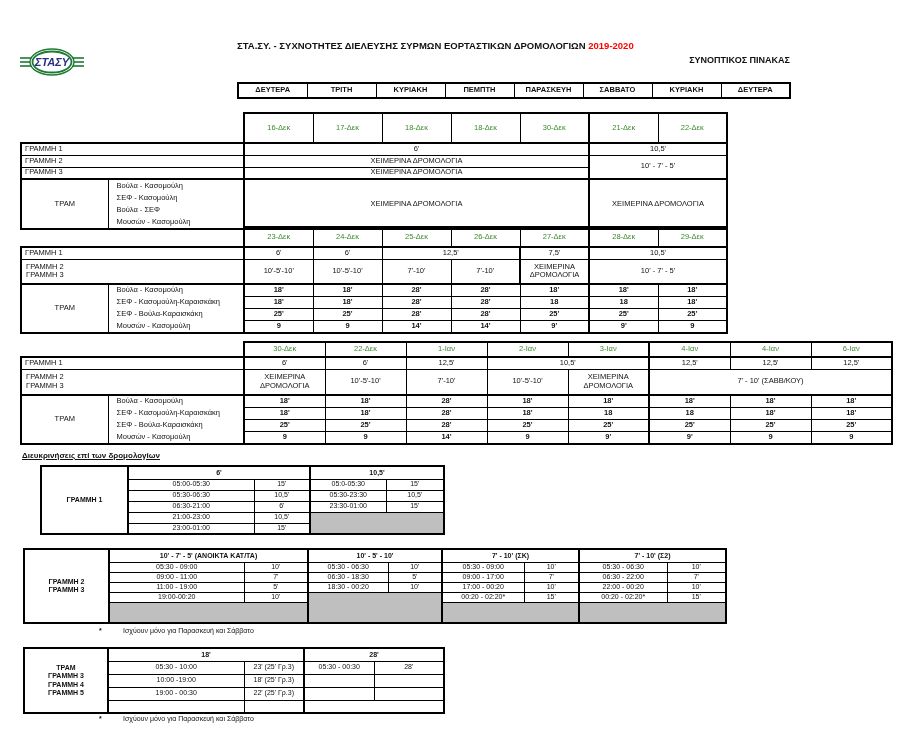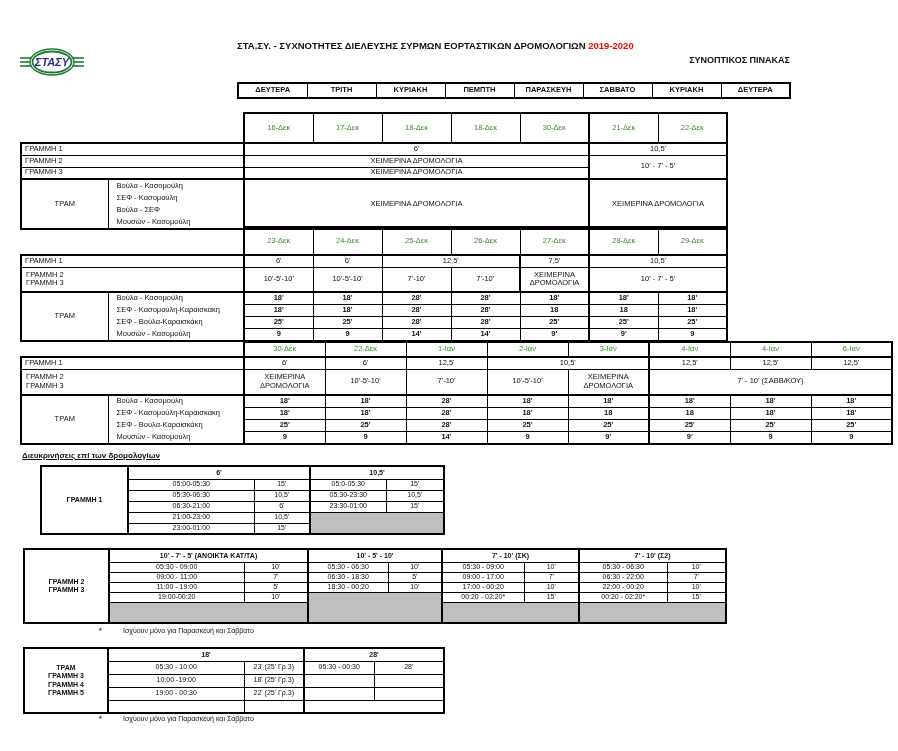--- a/index.html
+++ b/index.html
@@ -123,21 +123,21 @@
   </tbody>
     </table>
 
   <table style="left:20px;top:226px">
     <colgroup>
         <col style="width:87px">
         <col style="width:136px">
         <col span="7" style="width:69px">
       </colgroup>
     <tbody>
-        <tr style="height:28px">
+        <tr style="height:20px">
       <td colspan="2" class="nb"></td>
       <td class="green bt bl">23-Δεκ</td>
       <td class="green bt">24-Δεκ</td>
       <td class="green bt">25-Δεκ</td>
       <td class="green bt">26-Δεκ</td>
       <td class="green bt">27-Δεκ</td>
       <td class="green bt bl">28-Δεκ</td>
       <td class="green bt br">29-Δεκ</td>
     </tr>
     <tr style="height:12px">

